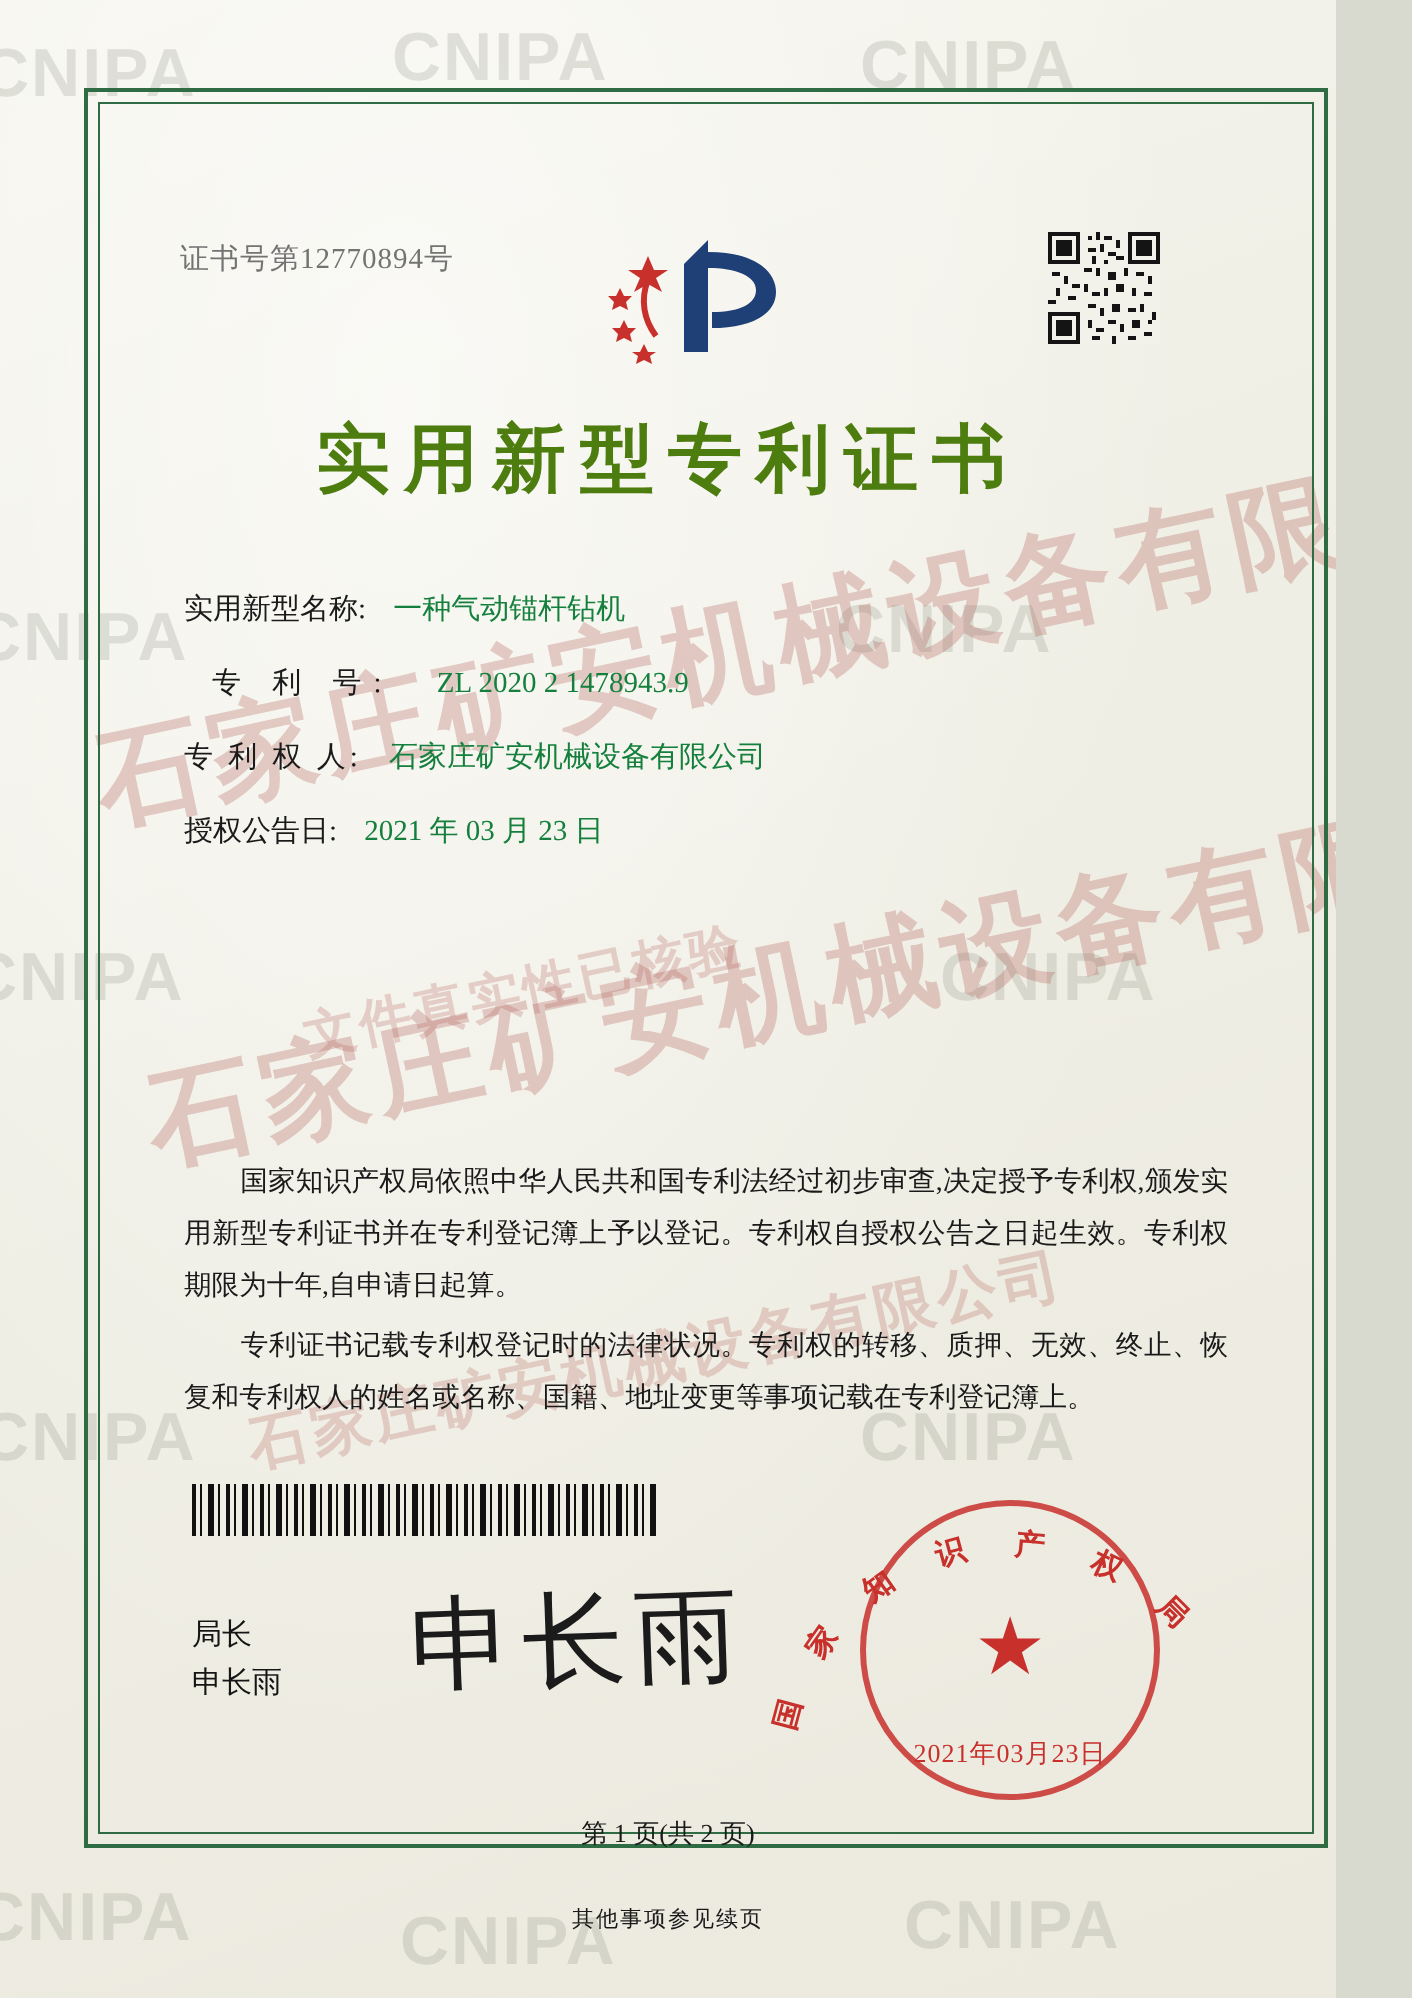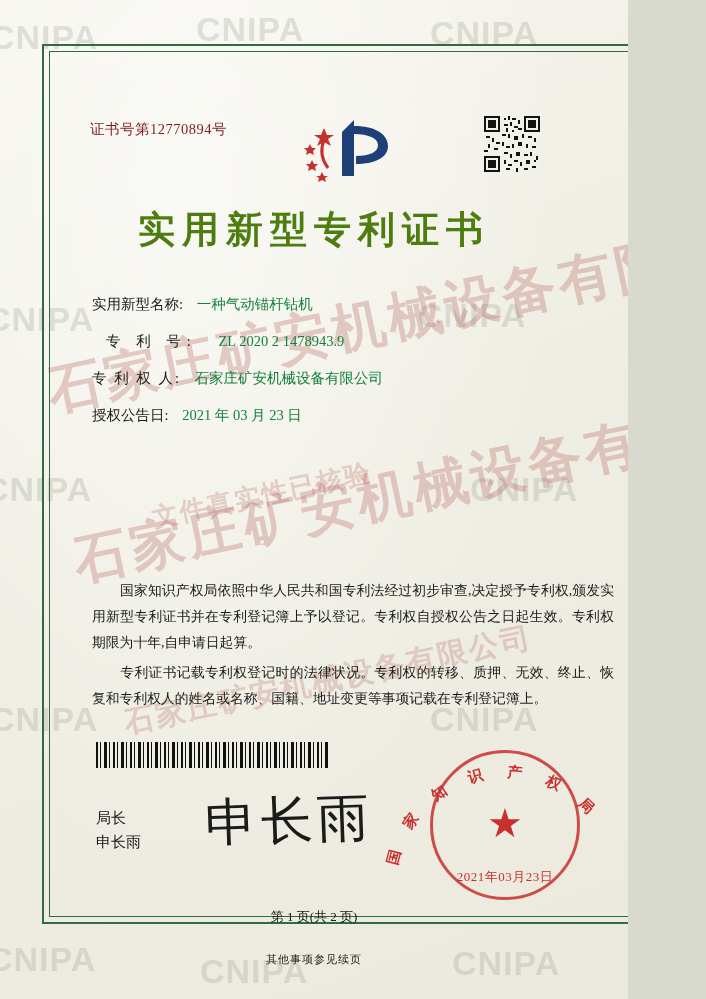--- a/index.html
+++ b/index.html
@@ -14,20 +14,21 @@
     font-family: "Liberation Serif", serif;
   }
 
   
   .page {
     position: relative;
     width: 628px;
     height: 999px;
     background: #f3f2ea;
     overflow: hidden;
+    padding-left: 40px;
   }
   .paper-tint {
     position: absolute;
     inset: 0;
     background:
       radial-gradient(ellipse at 30% 20%, rgba(255,255,255,0.55), rgba(255,255,255,0) 60%),
       linear-gradient(160deg, #f6f5ee 0%, #efeee4 45%, #eceadf 100%);
     pointer-events: none;
   }
 
@@ -97,21 +98,21 @@
   .corner.tr { left: 638px; top: 44px;  border-left: none;  border-bottom: none; }
   .corner.bl { left: 42px;  top: 898px; border-right: none; border-top: none; }
   .corner.br { left: 638px; top: 898px; border-left: none;  border-top: none; }
 
   
   .cert-no {
     position: absolute;
     left: 90px;
     top: 120px;
     font-size: 14.5px;
-    color: #7f1d1d;
+    color: #737373;
     letter-spacing: 0.5px;
   }
   .logo {
     position: absolute;
     left: 296px;
     top: 116px;
     width: 110px;
     height: 72px;
   }
   .qr {

